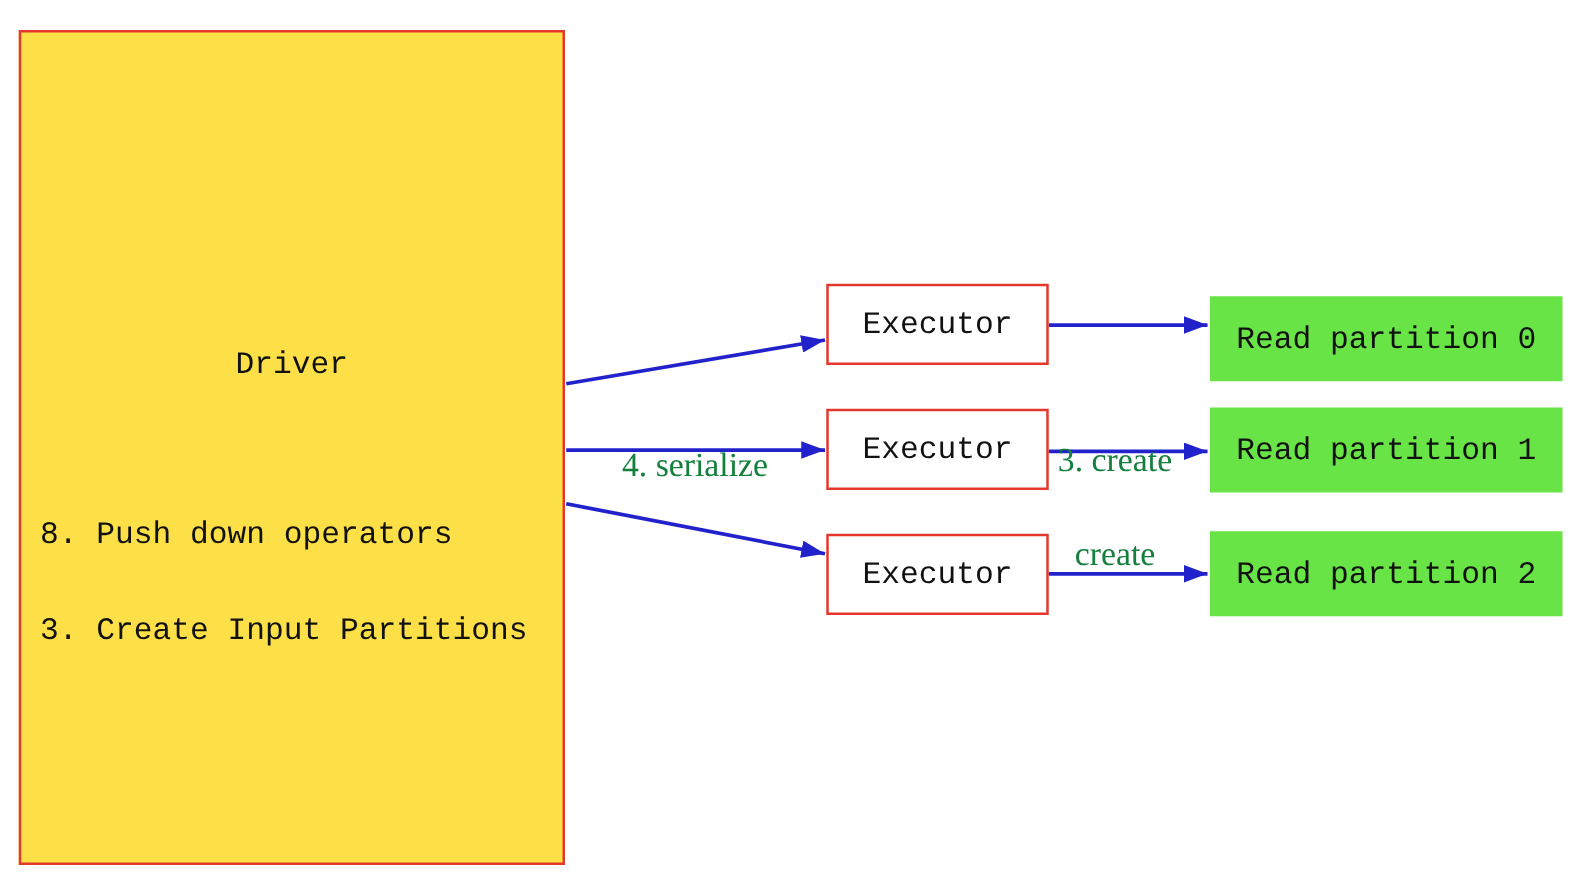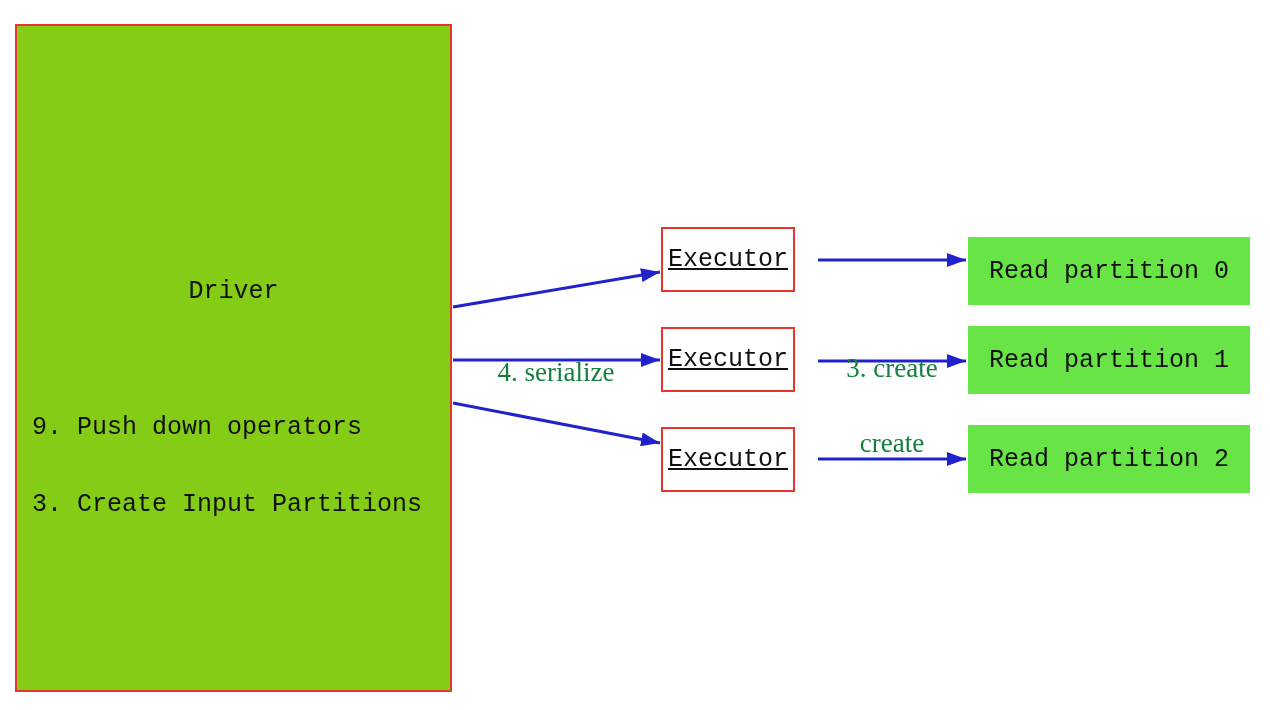--- a/index.html
+++ b/index.html
@@ -32,21 +32,21 @@
     fill: var(--arrow-blue, #2222cc);
   }
   .driver-box {
     position: absolute;
     left: 15px;
     top: 24px;
     width: 437px;
     height: 668px;
     border: 2px solid var(--box-border-red, #e4382c);
     box-sizing: border-box;
-    background: #84cc16;
+    background: #fde047;
   }
   .driver-title {
     position: absolute;
     top: 253px;
     left: 0;
     right: 0;
     text-align: center;
     font-size: 25px;
     line-height: 26px;
     white-space: pre;
@@ -55,31 +55,30 @@
     position: absolute;
     top: 338px;
     left: 15px;
     font-size: 25px;
     line-height: 25.5px;
     white-space: pre;
   }
   .executor-box {
     position: absolute;
     left: 661px;
-    width: 134px;
+    width: 178px;
     height: 65px;
     border: 2px solid var(--box-border-red, #e4382c);
     box-sizing: border-box;
     background: #ffffff;
     display: flex;
     align-items: center;
     justify-content: center;
     font-size: 25px;
     white-space: pre;
-    text-decoration: underline;
   }
   .executor-1 { top: 227px; }
   .executor-2 { top: 327px; }
   .executor-3 { top: 427px; }
   .partition-box {
     position: absolute;
     left: 968px;
     width: 282px;
     height: 68px;
     background: var(--partition-green, #69e447);
@@ -127,21 +126,21 @@
     <line class="arrow-line" x1="453" y1="360" x2="660" y2="360" marker-end="url(#arrowhead)"></line>
     <line class="arrow-line" x1="453" y1="403" x2="660" y2="443" marker-end="url(#arrowhead)"></line>
     <line class="arrow-line" x1="818" y1="260" x2="966" y2="260" marker-end="url(#arrowhead)"></line>
     <line class="arrow-line" x1="818" y1="361" x2="966" y2="361" marker-end="url(#arrowhead)"></line>
     <line class="arrow-line" x1="818" y1="459" x2="966" y2="459" marker-end="url(#arrowhead)"></line>
   </svg>
 
   <div class="driver-box">
     <div class="driver-title">Driver</div>
     <div class="driver-steps">
-      <div>9. Push down operators</div>
+      <div>8. Push down operators</div>
       <div>3. Create Input Partitions</div>
     </div>
   </div>
 
   <div class="executor-box executor-1">
     <span>Executor</span>
   </div>
   <div class="executor-box executor-2">
     <span>Executor</span>
   </div>

